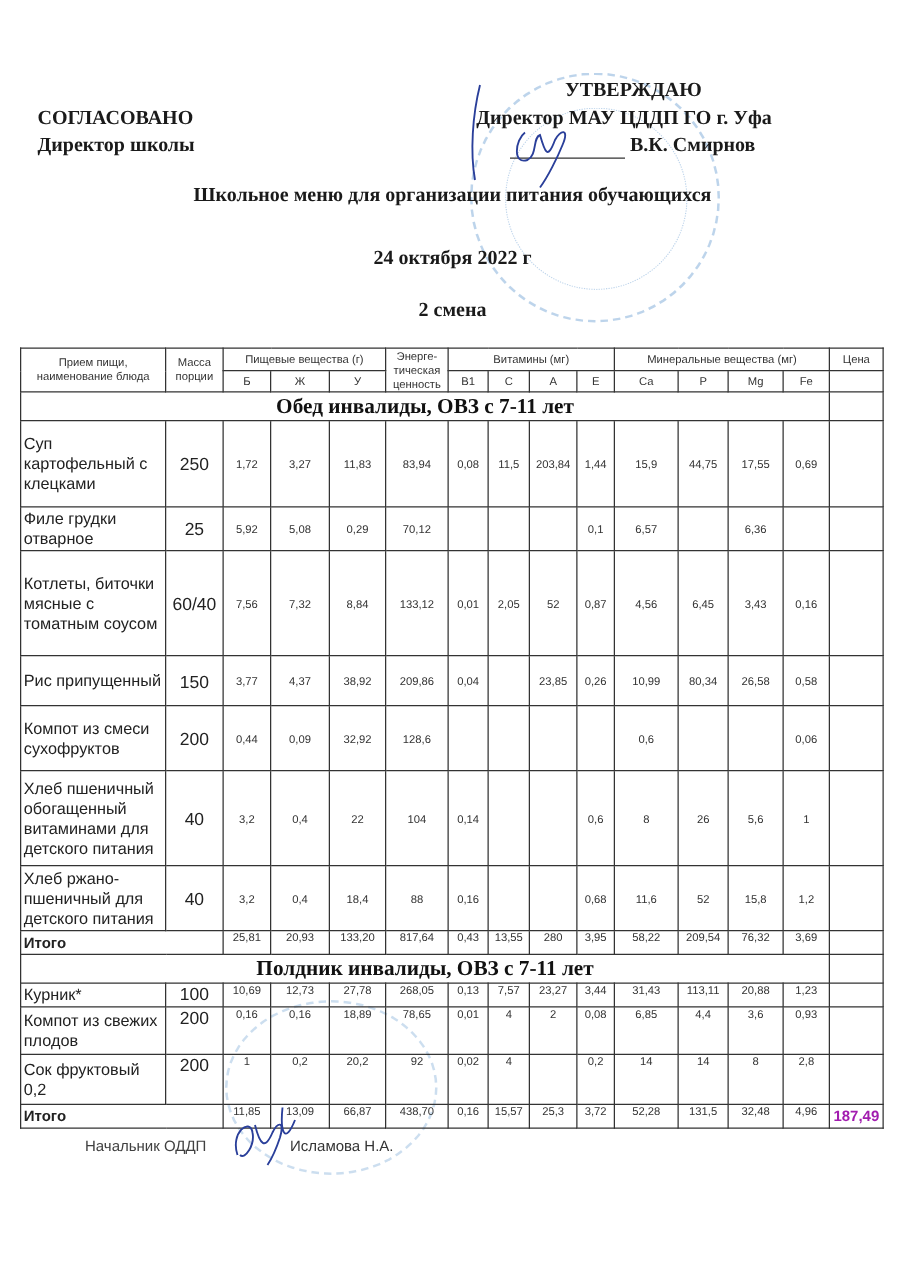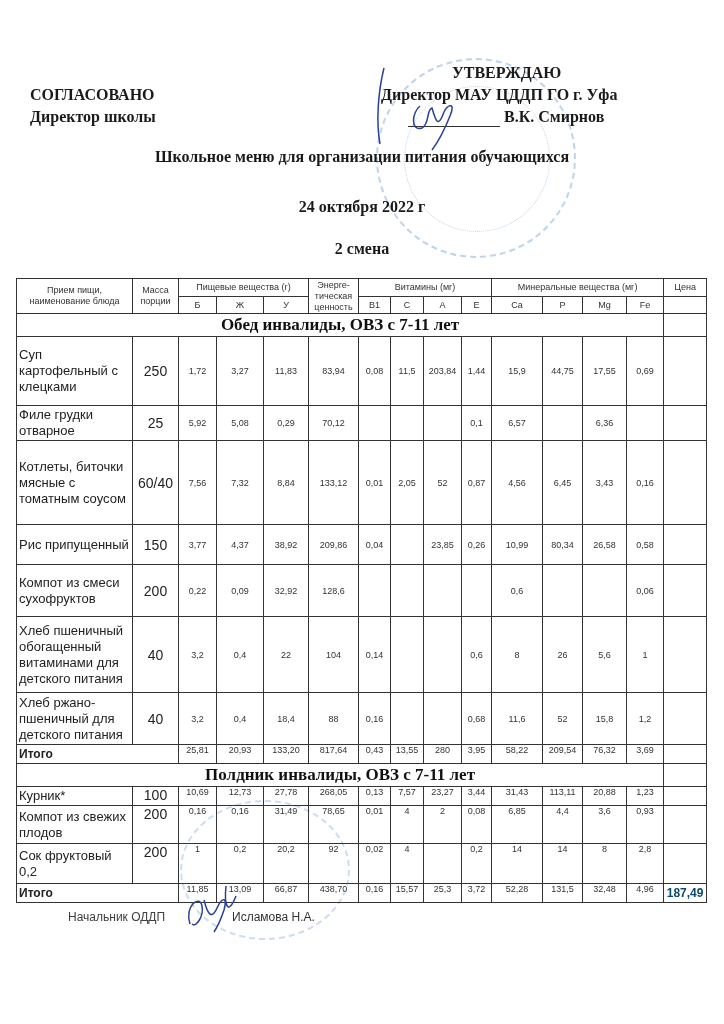--- a/index.html
+++ b/index.html
@@ -27,21 +27,21 @@
   table#menu { position: absolute; left: 16px; top: 278px; border-collapse: collapse; table-layout: fixed;
                width: 690px; font-family: "Liberation Sans", "DejaVu Sans", sans-serif; }
   #menu td, #menu th { border: 1px solid #333; padding: 0 2px; text-align: center; vertical-align: middle; font-weight: normal; }
   #menu th { font-size: 9px; color: #333; line-height: 11px; }
   #menu td.name { text-align: left; font-size: 13px; line-height: 16px; padding: 1px 2px; color: #222; }
   #menu td.mass { font-size: 14px; color: #222; }
   #menu td.num { font-size: 9px; color: #333; }
   #menu td.section { font-family: "Liberation Serif", "DejaVu Serif", serif; font-weight: bold; font-size: 17px; text-align: center; height: 22px; color: #111; }
   #menu tr.total td.name { font-weight: bold; font-size: 12px; }
   #menu tr.total td.num { vertical-align: top; text-align: center; }
-  #menu tr.total td.price { font-size: 12px; font-weight: bold; color: #0c4a6e; }
+  #menu tr.total td.price { font-size: 12px; font-weight: bold; color: #a21caf; }
   #menu tr.snack td.num, #menu tr.snack td.mass { vertical-align: top; }
 
   #footer-role { left: 68px; top: 910px; font-size: 12px; color: #404040; }
   #footer-name { left: 232px; top: 910px; font-size: 12px; color: #333; }
 
   .sig { position: absolute; }
 </style>
 </head>
 <body>
 
@@ -176,21 +176,21 @@
         <td class="num">0,26</td>
         <td class="num">10,99</td>
         <td class="num">80,34</td>
         <td class="num">26,58</td>
         <td class="num">0,58</td>
         <td></td>
       </tr>
       <tr style="height: 52px; padding-left: 41px;">
         <td class="name">Компот из смеси сухофруктов</td>
         <td class="mass">200</td>
-        <td class="num">0,22</td>
+        <td class="num">0,44</td>
         <td class="num">0,09</td>
         <td class="num">32,92</td>
         <td class="num">128,6</td>
         <td class="num"></td>
         <td class="num"></td>
         <td class="num"></td>
         <td class="num"></td>
         <td class="num">0,6</td>
         <td class="num"></td>
         <td class="num"></td>
@@ -266,21 +266,21 @@
         <td class="num">113,11</td>
         <td class="num">20,88</td>
         <td class="num">1,23</td>
         <td></td>
       </tr>
       <tr class="snack" style="height: 38px; padding-left: 12px;">
         <td class="name">Компот из свежих плодов</td>
         <td class="mass">200</td>
         <td class="num">0,16</td>
         <td class="num">0,16</td>
-        <td class="num">31,49</td>
+        <td class="num">18,89</td>
         <td class="num">78,65</td>
         <td class="num">0,01</td>
         <td class="num">4</td>
         <td class="num">2</td>
         <td class="num">0,08</td>
         <td class="num">6,85</td>
         <td class="num">4,4</td>
         <td class="num">3,6</td>
         <td class="num">0,93</td>
         <td></td>

